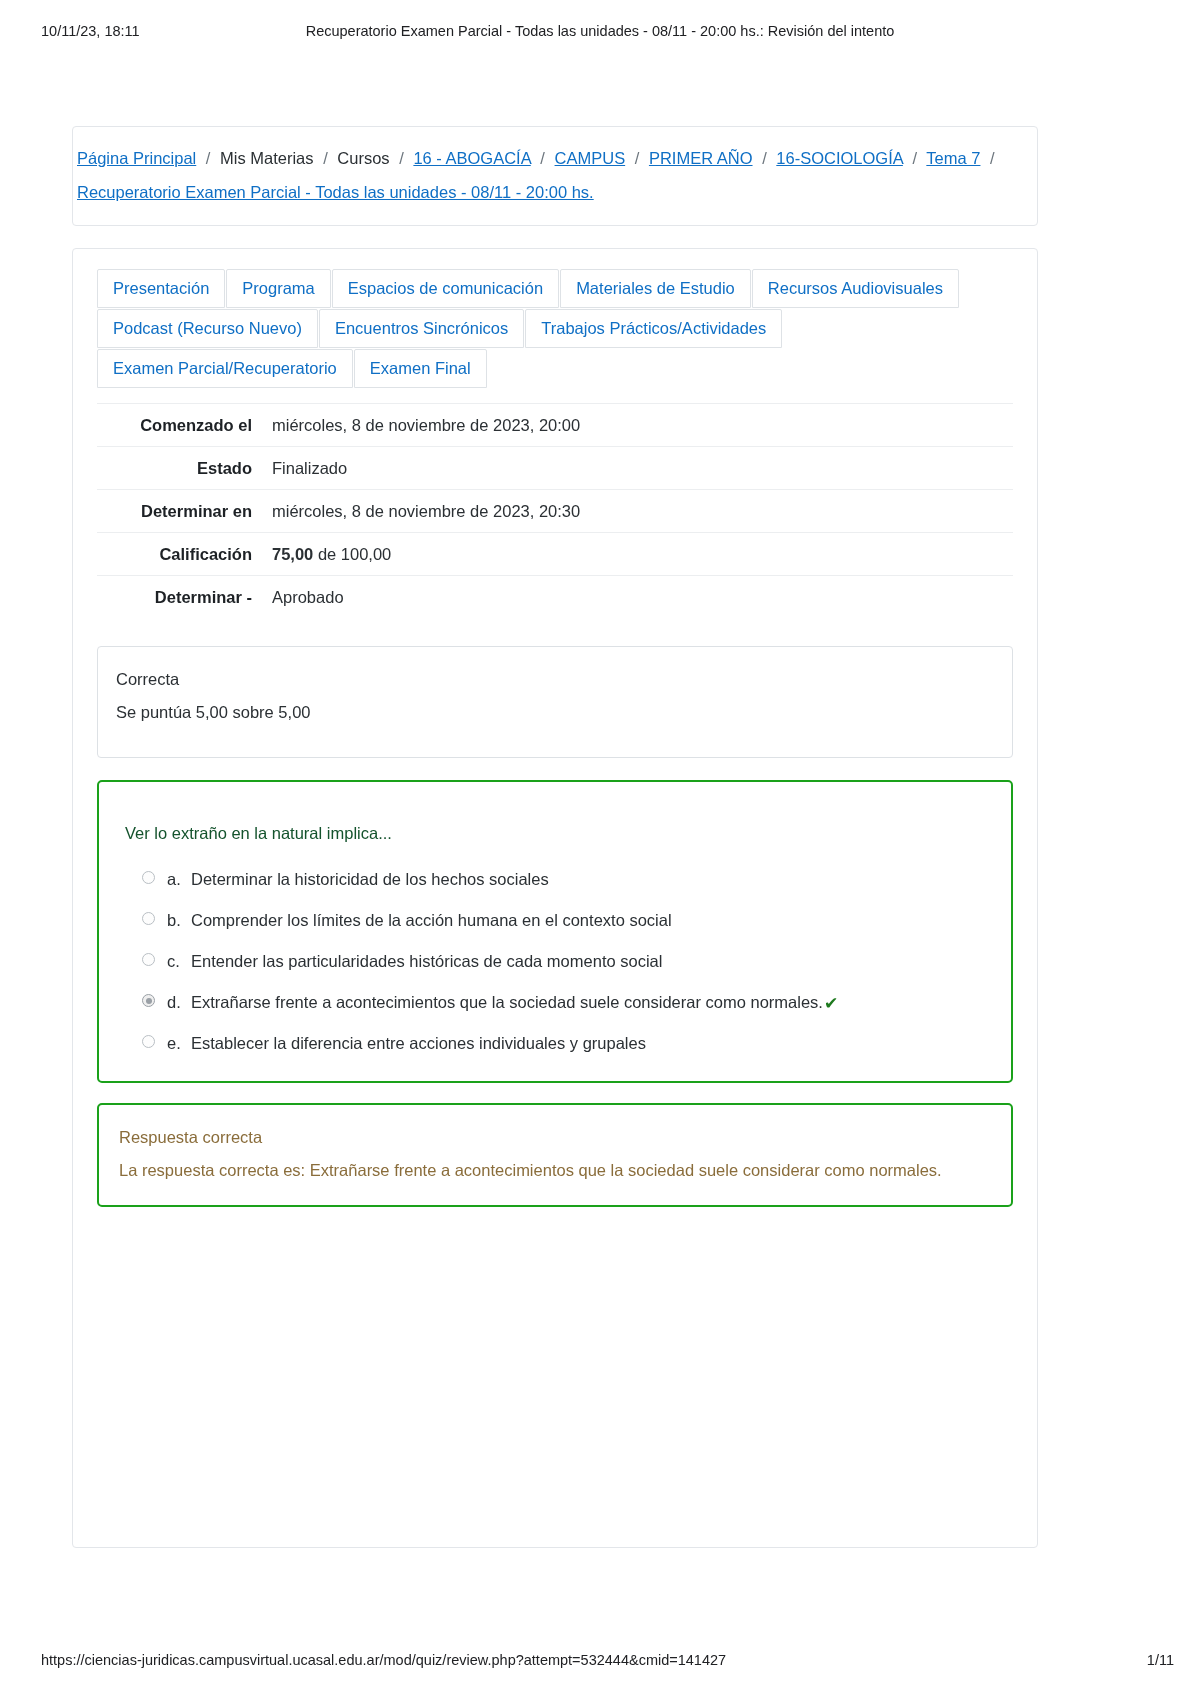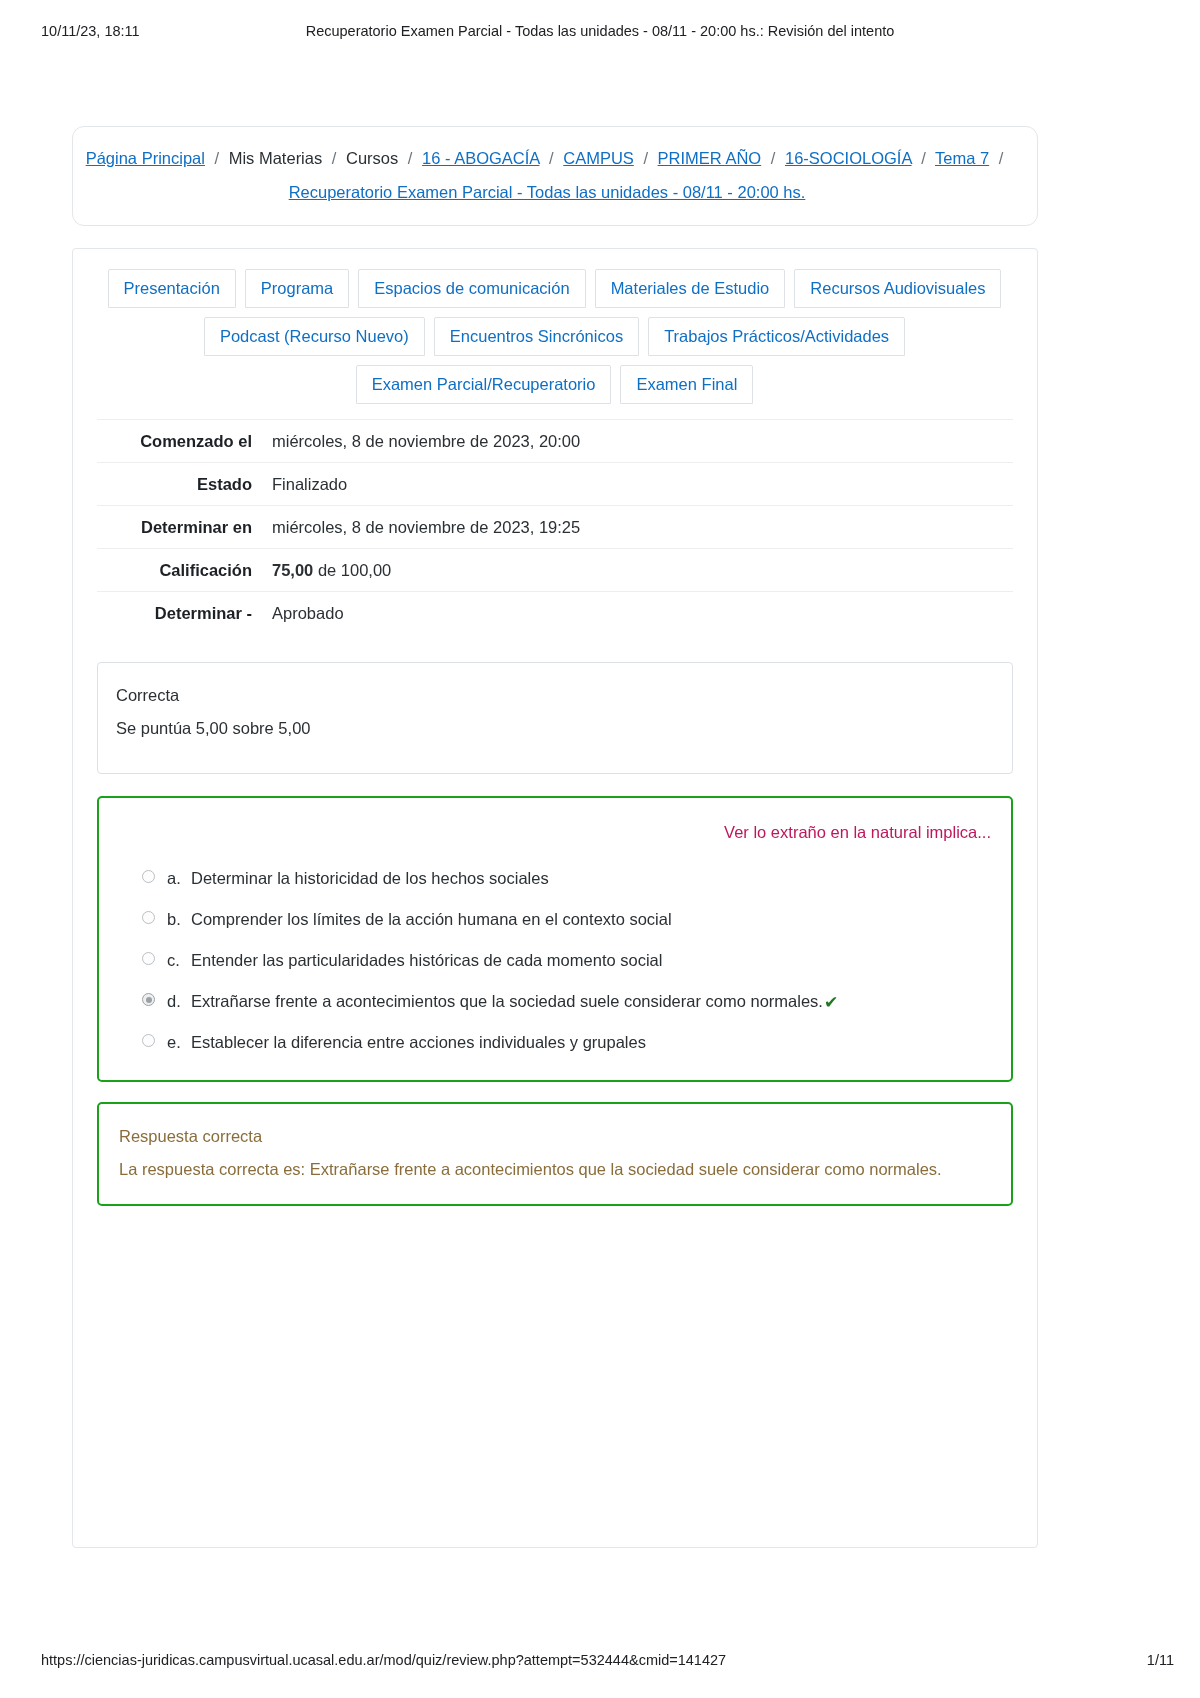--- a/index.html
+++ b/index.html
@@ -73,27 +73,26 @@
   .content {
     position: absolute;
     left: 72px;
     top: 126px;
     width: 966px;
   }
 
   
   .breadcrumb-card {
     border: 1px solid #e3e6ea;
-    border-radius: 12px;
+    border-radius: 4px;
     background: #fff;
     padding: 14px 20px 16px 4px;
     font-size: 16.5px;
     line-height: 34px;
     color: #2b3034;
-    text-align: center;
   }
   .breadcrumb-card a {
     color: #0f6fc5;
     text-decoration: underline;
   }
   .bc-sep {
     color: #6d767e;
     padding: 0 5px;
   }
   .bc-plain { color: #2b3034; }
@@ -106,25 +105,24 @@
     background: #fff;
     padding: 20px 24px 0 24px;
     min-height: 1300px;
     box-sizing: border-box;
   }
 
   
   .tabs {
     display: flex;
     flex-wrap: wrap;
-    gap: 8px;
+    gap: 0;
     margin: 0 0 4px 0;
     padding: 0;
     list-style: none;
-    justify-content: center;
   }
   .tab {
     border: 1px solid #dee2e6;
     background: #fff;
     color: #0f6fc5;
     font-size: 16.5px;
     padding: 9px 15px 10px 15px;
     margin: 0 1px 1px 0;
     line-height: 18px;
     white-space: nowrap;
@@ -175,24 +173,23 @@
   
   .question-box {
     margin-top: 22px;
     border: 2px solid #1aa11a;
     border-radius: 5px;
     padding: 18px 20px 24px 20px;
     background: #fff;
   }
   .qtext {
     font-size: 16.5px;
-    color: #be185d;
-    margin: 4px 0 22px 6px;
+    color: #14532d;
+    margin: 21px 0 22px 6px;
     line-height: 24px;
-    text-align: right;
   }
   .answers {
     margin: 0;
     padding: 0;
     list-style: none;
   }
   .answer {
     display: flex;
     align-items: flex-start;
     font-size: 16.5px;
@@ -307,21 +304,21 @@
           <tr>
             <th>Comenzado el</th>
             <td>miércoles, 8 de noviembre de 2023, 20:00</td>
           </tr>
           <tr>
             <th>Estado</th>
             <td>Finalizado</td>
           </tr>
           <tr>
             <th>Determinar en</th>
-            <td>miércoles, 8 de noviembre de 2023, 19:25</td>
+            <td>miércoles, 8 de noviembre de 2023, 20:30</td>
           </tr>
           <tr>
             <th>Calificación</th>
             <td><span class="grade-strong">75,00</span><span> de 100,00</span></td>
           </tr>
           <tr>
             <th>Determinar -</th>
             <td>Aprobado</td>
           </tr>
         </tbody>

